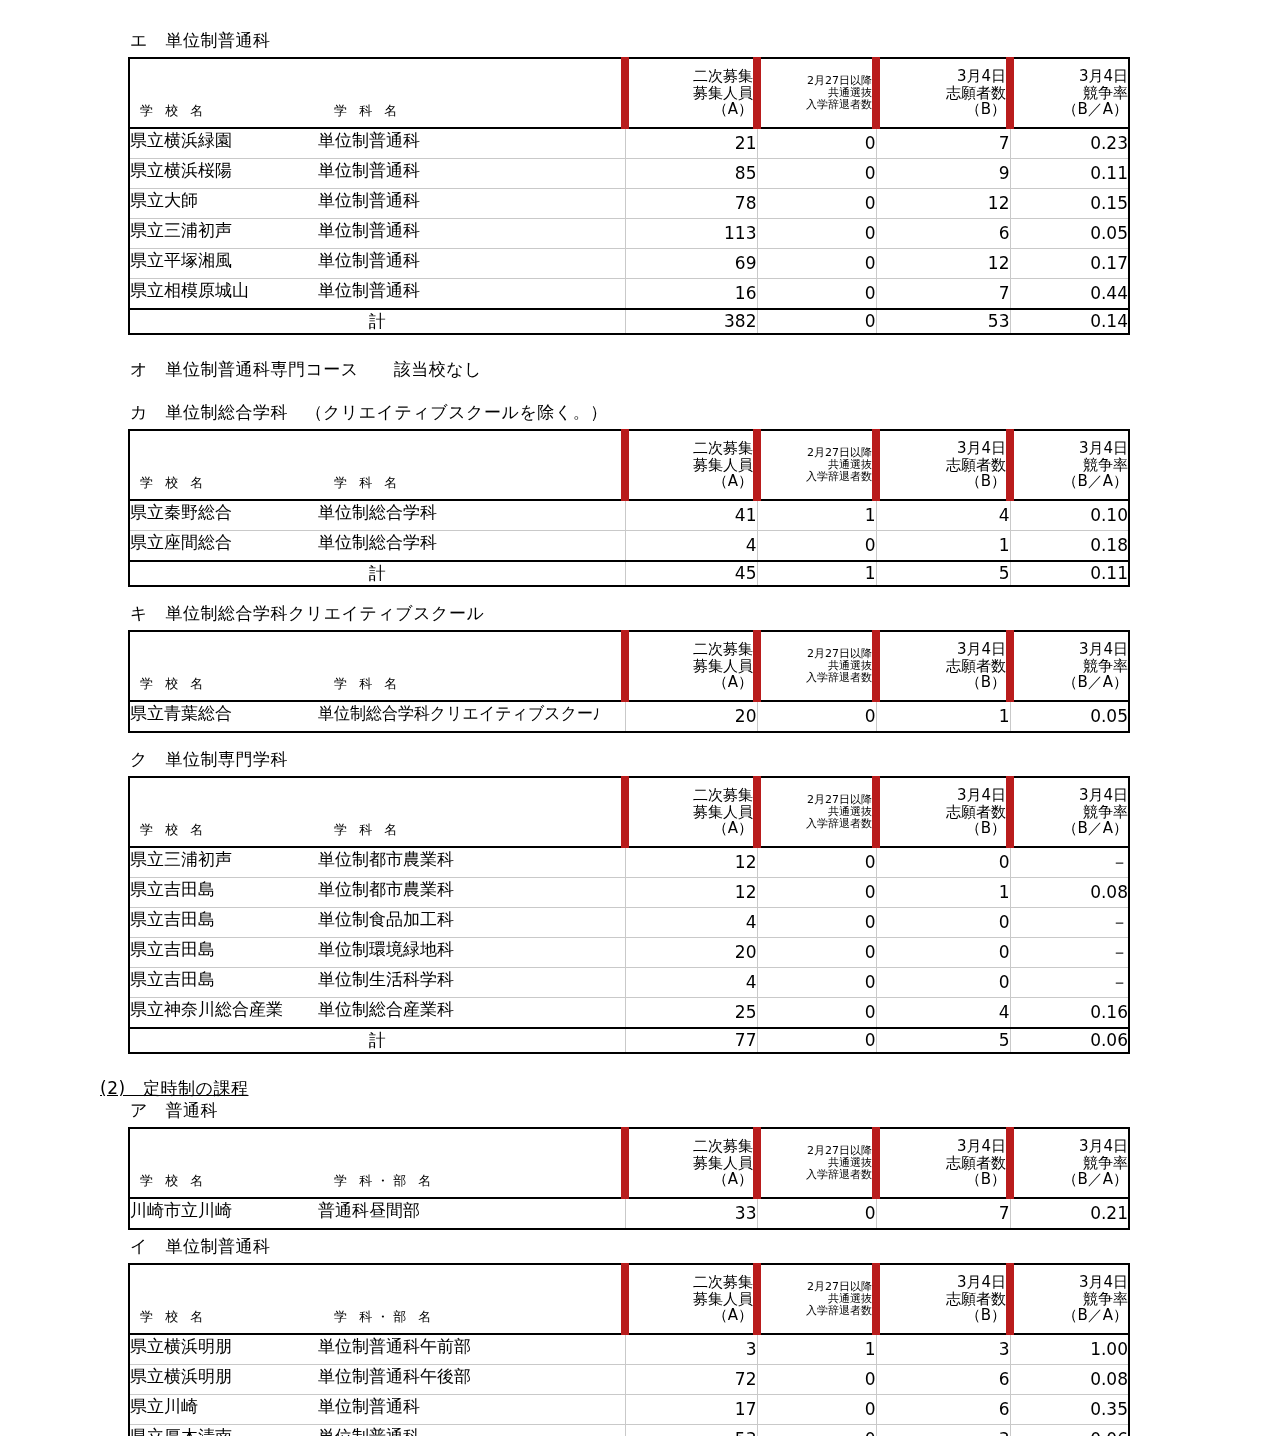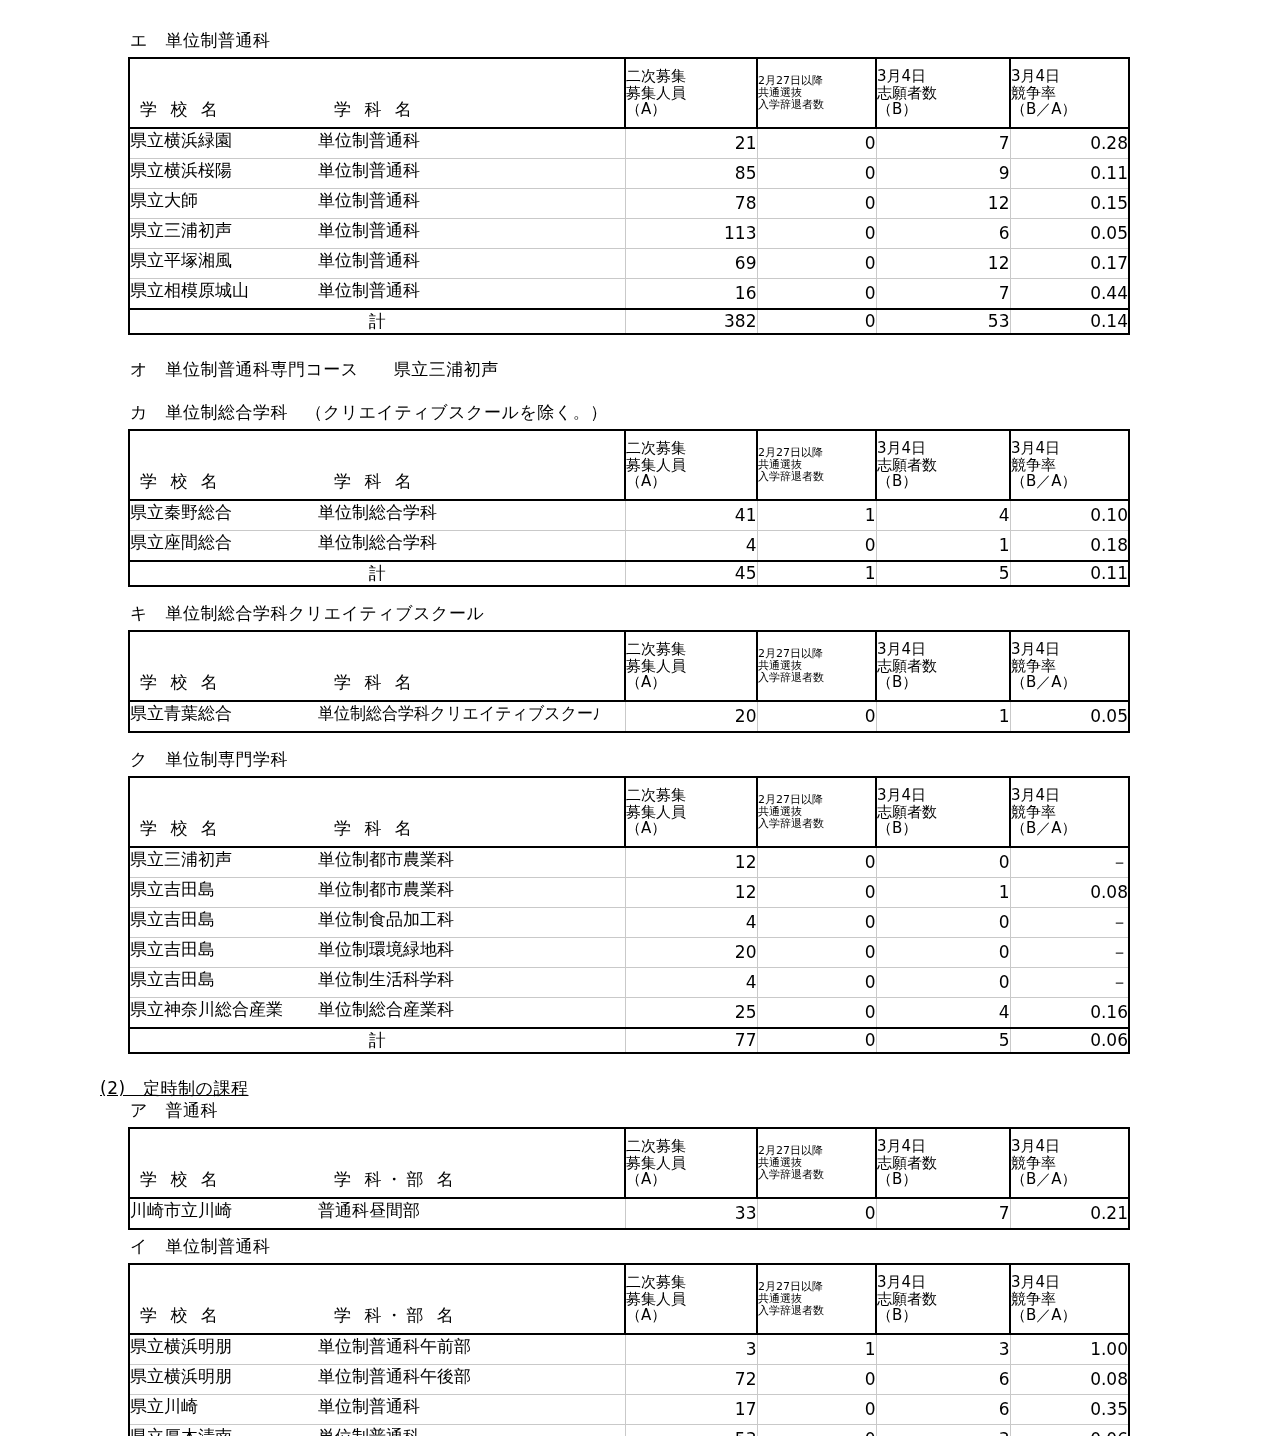--- a/index.html
+++ b/index.html
@@ -56,32 +56,32 @@
     border: 1px solid #c9c9c9;
     padding: 0;
     vertical-align: middle;
     font-weight: normal;
   }
 
   
   table.dt thead th {
     border-top: none;
     border-bottom: 2px solid #000;
-    border-left: 2px solid #b91c1c;
+    border-left: 8px solid #b91c1c;
     border-right: 2px solid #000;
     height: 64px;
-    text-align: left;
+    text-align: right;
     line-height: 1.12;
     font-size: 15px;
     padding: 2px 0;
   }
   table.dt thead th.h-name {
     border-left: none;
     text-align: left;
-    font-size: 17px;
+    font-size: 13px;
     position: relative;
   }
   table.dt thead th.h-name .hn-school {
     position: absolute;
     left: 10px;
     bottom: 8px;
     letter-spacing: 4px;
   }
   table.dt thead th.h-name .hn-dept {
     position: absolute;
@@ -186,21 +186,21 @@
             <div>（B／A）</div>
           </th>
         </tr>
       </thead>
       <tbody>
           <tr>
             <td class="c-school"><span class="nm-school">県立横浜緑園</span><span class="nm-dept">単位制普通科</span></td>
             <td class="num">21</td>
             <td class="num">0</td>
             <td class="num">7</td>
-            <td class="num last">0.28</td>
+            <td class="num last">0.23</td>
           </tr>
           <tr>
             <td class="c-school"><span class="nm-school">県立横浜桜陽</span><span class="nm-dept">単位制普通科</span></td>
             <td class="num">85</td>
             <td class="num">0</td>
             <td class="num">9</td>
             <td class="num last">0.11</td>
           </tr>
           <tr>
             <td class="c-school"><span class="nm-school">県立大師</span><span class="nm-dept">単位制普通科</span></td>
@@ -236,21 +236,21 @@
             <td class="num">0</td>
             <td class="num">53</td>
             <td class="num last">0.14</td>
           </tr>
         </tbody>
     </table>
   </div>
 
   <div class="gap-lg"></div>
 
-  <div class="sec-heading heading-l2">オ　単位制普通科専門コース　　県立三浦初声</div>
+  <div class="sec-heading heading-l2">オ　単位制普通科専門コース　　該当校なし</div>
 
   <div class="gap-lg"></div>
 
   <div class="sec-heading heading-l2">カ　単位制総合学科　（クリエイティブスクールを除く。）</div>
   <div class="gap-sm"></div>
   <div class="tbl-wrap">
     <table class="dt">
       <colgroup>
           <col class="c-name">
           <col class="c-a">

